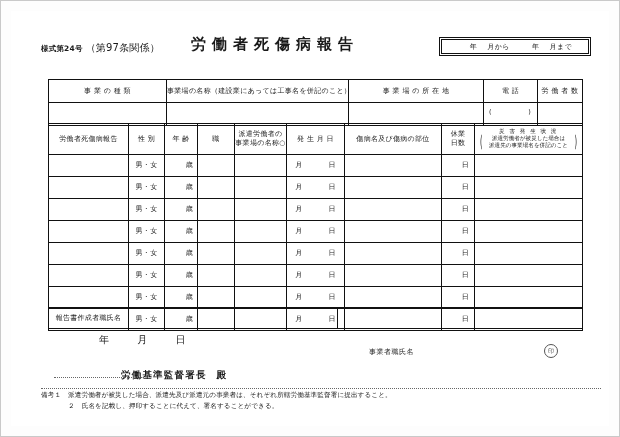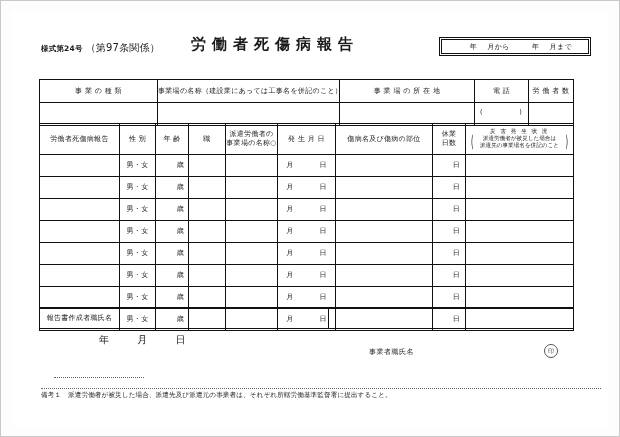--- a/index.html
+++ b/index.html
@@ -49,21 +49,21 @@
     display:flex;align-items:center;justify-content:center;
     font-size:7px;letter-spacing:.5px;white-space:nowrap;
   }
   .periodbox .inner span{display:inline-block;}
   .p-y1{margin-left:12px;} .p-m1{margin-left:10px;}
   .p-y2{margin-left:22px;} .p-m2{margin-left:10px;}
 
   
   table{border-collapse:collapse;table-layout:fixed;}
   .tbl{
-    position:absolute;left:28px;width:534px;
+    position:absolute;left:37px;width:534px;
     border:1.5px solid #111;
   }
   .tbl td{
     border:0.9px solid #111;
     font-size:7px;
     text-align:center;
     vertical-align:middle;
     padding:0;
     line-height:1.25;
     letter-spacing:.3px;
@@ -345,22 +345,28 @@
 
   <div class="datelineL">
     <span>年</span>
     <span class="dl-m">月</span>
     <span class="dl-d">日</span>
   </div>
 
   <div class="ownerline">事業者職氏名</div>
   <div class="seal">印</div>
 
+  <div class="addressee">
+    <span>労働基準監督署長</span><span class="dono">殿</span>
+  </div>
 
   <div class="rule" id="rule1"></div>
   <div class="rule" id="rule2"></div>
 
   <div class="note" id="note1">
     <span class="num">備考１</span><span>派遣労働者が被災した場合、派遣先及び派遣元の事業者は、それぞれ所轄労働基準監督署に提出すること。</span>
   </div>
+  <div class="note" id="note2">
+    <span class="num">２</span><span>氏名を記載し、押印することに代えて、署名することができる。</span>
+  </div>
 
  </div>
 </div>
 
 </body></html>

